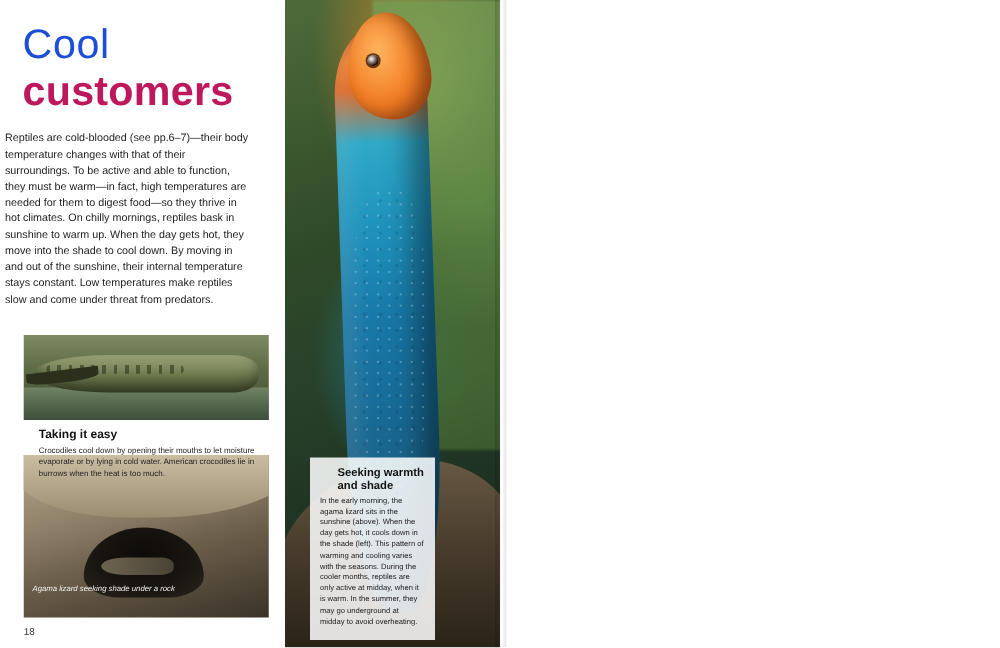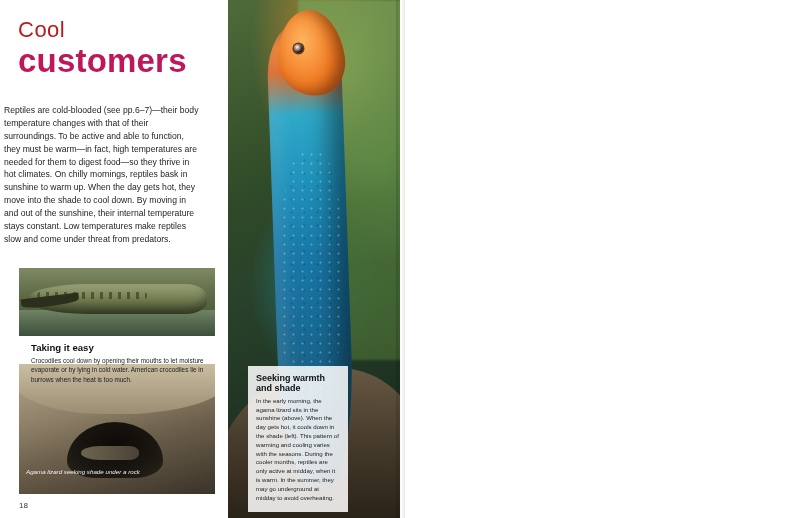--- a/index.html
+++ b/index.html
@@ -37,22 +37,22 @@
 
   
   .headline {
     position: absolute;
     left: 18px;
     top: 18px;
     width: 210px;
     z-index: 20;
   }
   .headline .line1 {
-    font-size: 22px;
-    color: #b91c1c;
+    font-size: 33px;
+    color: #1d4ed8;
     font-weight: 300;
     letter-spacing: 0.5px;
     line-height: 1.05;
   }
   .headline .line2 {
     font-size: 33px;
     color: #be185d;
     font-weight: 700;
     letter-spacing: 0.2px;
     line-height: 1.1;
@@ -209,21 +209,21 @@
     color: #fff;
   }
   .cap-agama p { color: #f2f2f2; font-size: 6.2px; }
 
   .cap-seeking {
     left: 248px; top: 366px; width: 100px;
     background: rgba(255,255,255,0.86);
     padding: 7px 8px 9px 8px;
     box-sizing: border-box;
   }
-  .cap-seeking h4 { font-size: 9px; }
+  .cap-seeking h4 { font-size: 9px; margin-left: 14px; }
   .cap-seeking p { font-size: 6.1px; }
 
   .folio {
     position: absolute;
     bottom: 8px;
     font-size: 8px;
     color: #333;
     z-index: 40;
   }
   .folio-left { left: 19px; }

